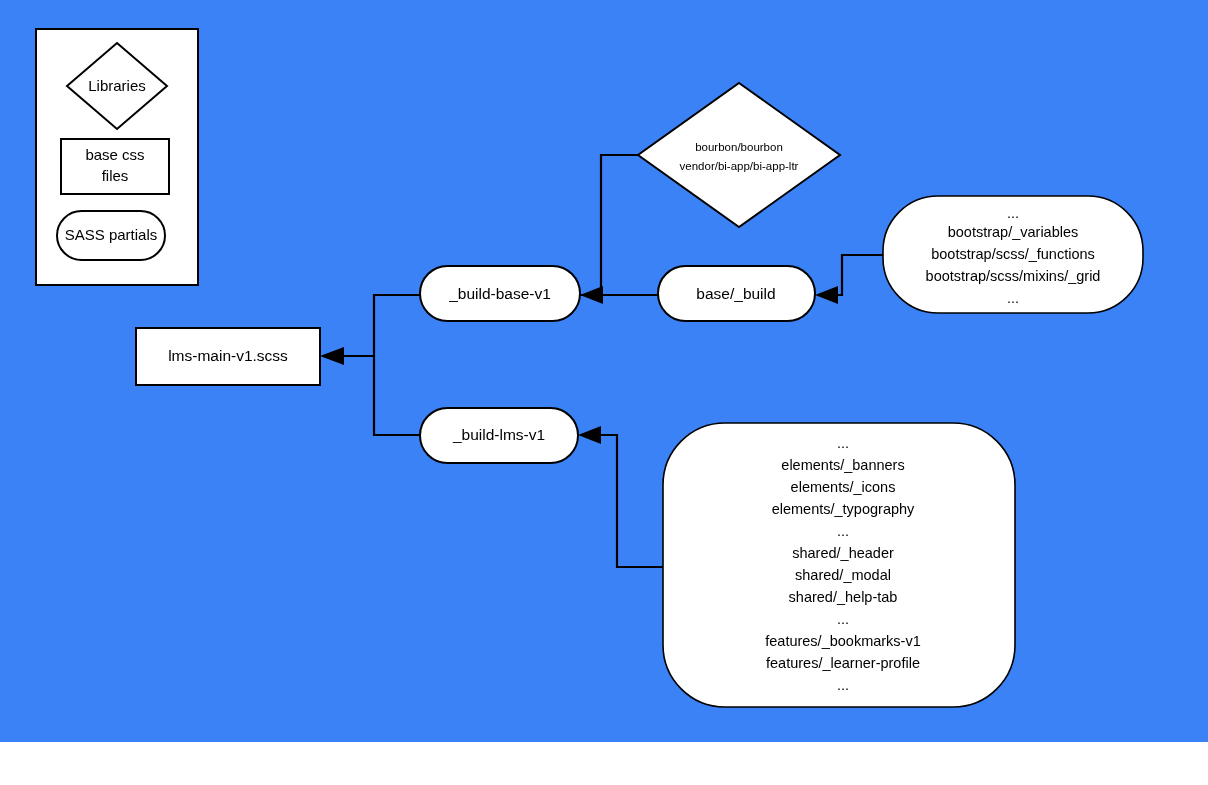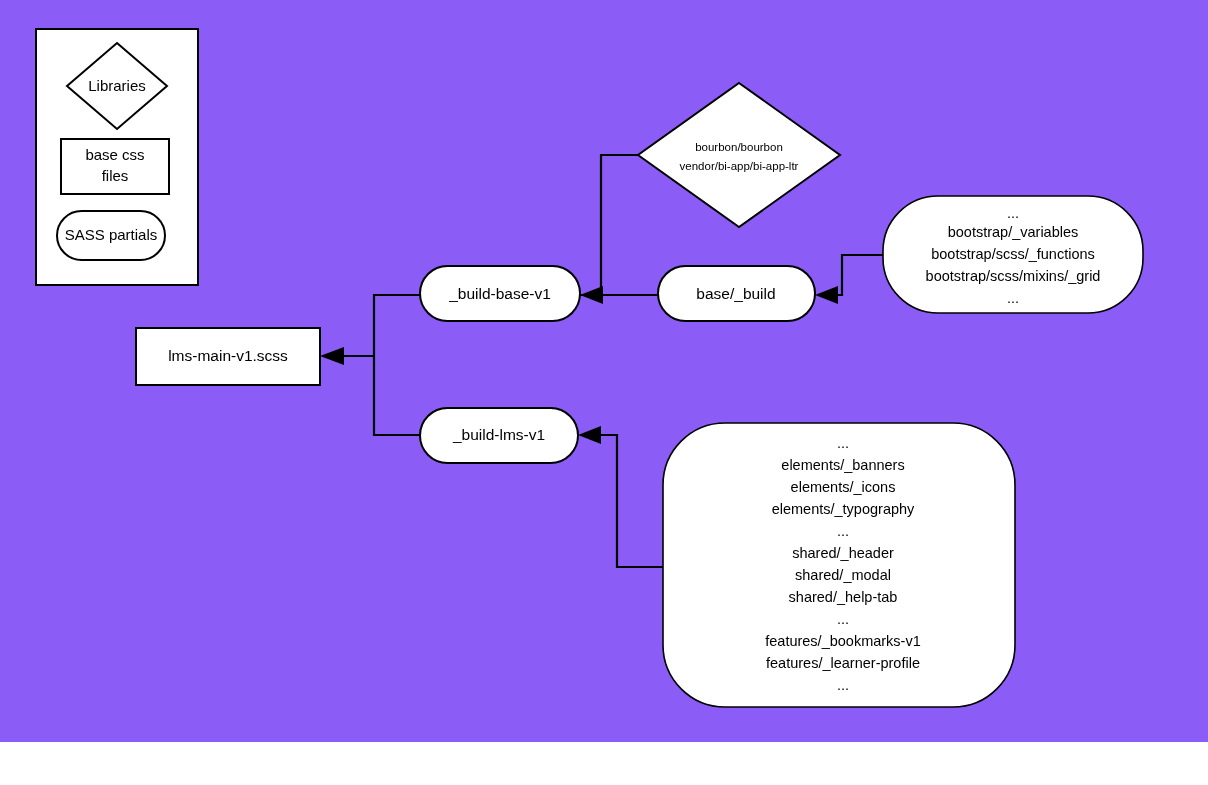--- a/index.html
+++ b/index.html
@@ -9,21 +9,21 @@
     background: #ffffff;
   }
   body {
     font-family: "Liberation Sans", sans-serif;
     color: #000000;
   }
   #canvas {
     position: relative;
     width: 1208px;
     height: 742px;
-    background: #8b5cf6;
+    background: #3b82f6;
     overflow: hidden;
   }
   svg#diagram {
     position: absolute;
     top: 0;
     left: 0;
     width: 1208px;
     height: 785px;
     display: block;
   }

